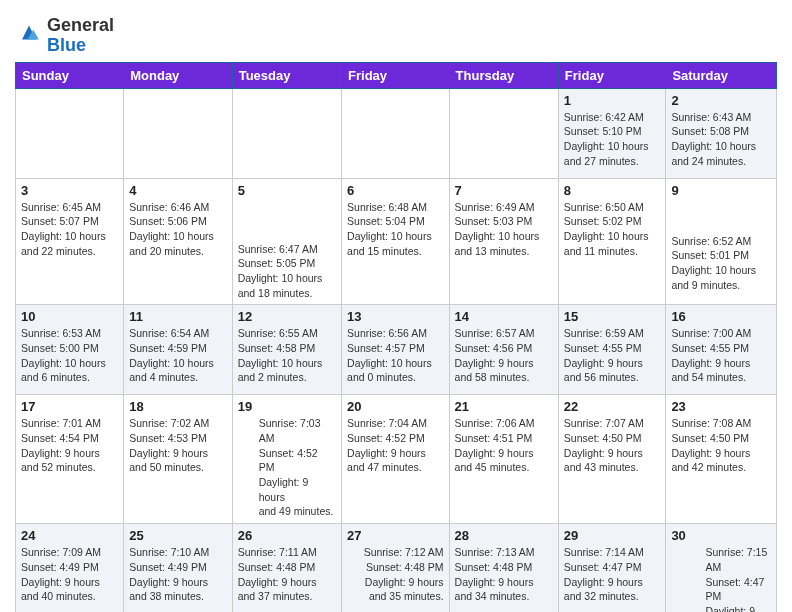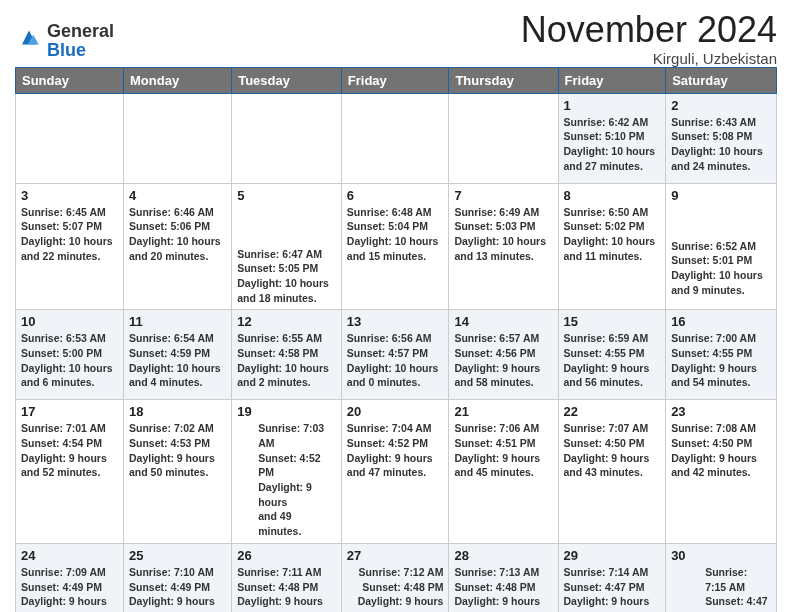--- a/index.html
+++ b/index.html
@@ -11,21 +11,22 @@
       padding: 0;
     }
     .page {
       width: 792px;
       background: #fff;
       padding: 10px 15px 10px 15px;
     }
     .header {
       display: flex;
       justify-content: space-between;
-      align-items: center;
+      align-items: flex-start;
+      margin-bottom: 6px;
     }
     .logo {
       display: flex;
       align-items: center;
       margin-top: 6px;
     }
     .logo-text {
       font-size: 18px;
       font-weight: bold;
       line-height: 1.1;
@@ -82,46 +83,41 @@
       font-size: 13px;
       font-weight: bold;
       color: #222;
       display: block;
       margin-bottom: 2px;
     }
     .day-info {
       font-size: 10.5px;
       color: #333;
       line-height: 1.4;
-      font-weight: bold;
     }
     tr:nth-child(odd) td { background: #f0f4f8; }
     tr:nth-child(even) td { background: #fff; }
     
-    tr.header-row th { background: #737373; }
+    tr.header-row th { background: #6d28d9; }
   </style>
 </head>
 <body>
 
 <div class="page">
   <div class="header">
     <div class="logo">
       <svg class="logo-icon" viewBox="0 0 40 40" width="36" height="36">
         <polygon points="10,28 20,8 30,28" fill="#1a6fbf"></polygon>
         <polygon points="18,28 26,14 34,28" fill="#4ca3e0"></polygon>
       </svg>
       <div class="logo-text">
         <span class="general">General</span><br>
         <span class="blue">Blue</span>
       </div>
     </div>
-    <div class="title-block">
-      <div class="month-title">November 2024</div>
-      <div class="location">Kirguli, Uzbekistan</div>
-    </div>
   </div>
 
   <table class="calendar">
     <thead>
       <tr class="header-row">
       <th>Sunday</th>
           <th>Monday</th>
           <th>Tuesday</th>
           <th>Friday</th>
           <th>Thursday</th>

